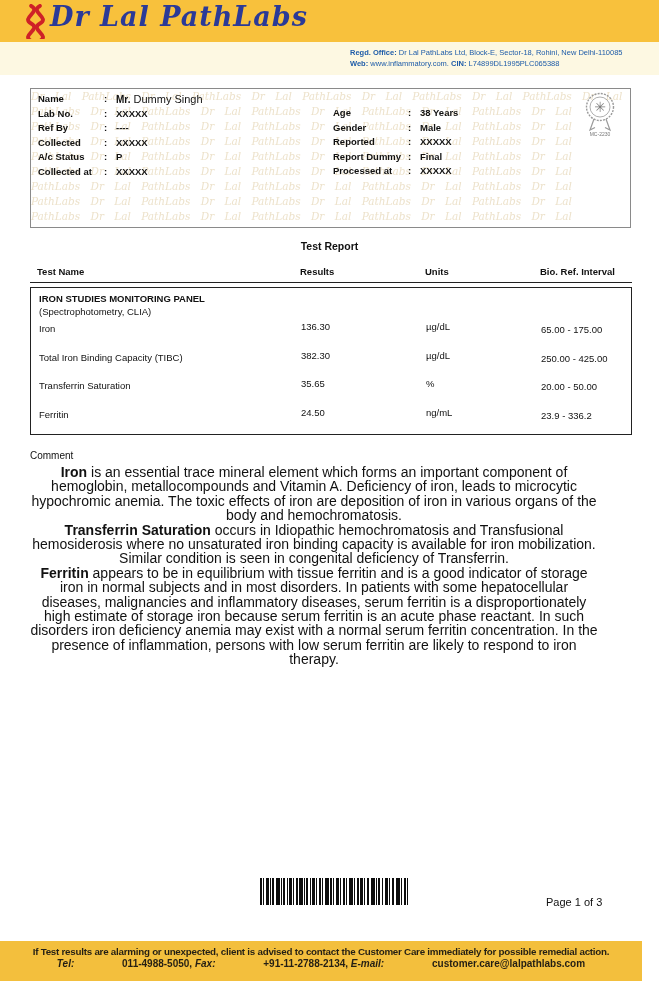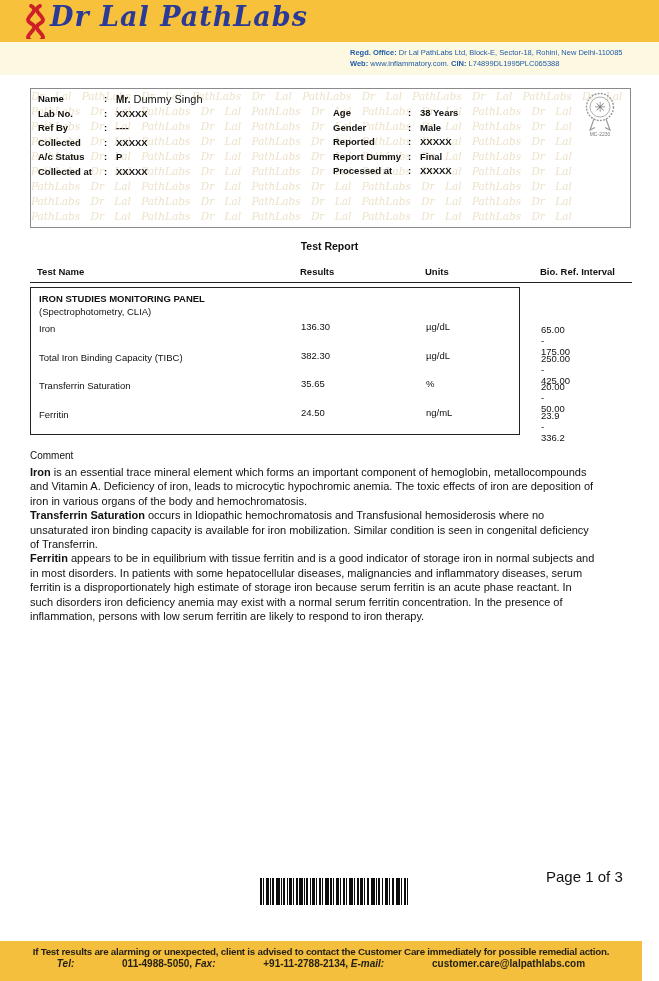--- a/index.html
+++ b/index.html
@@ -41,39 +41,39 @@
 
   
   .report-title{position:absolute;left:0;top:240px;width:659px;text-align:center;
       font-size:10.5px;font-weight:700;}
   .thead{position:absolute;left:0;top:266px;width:659px;height:14px;font-size:9.5px;font-weight:700;}
   .thead .c1{position:absolute;left:37px;}
   .thead .c2{position:absolute;left:300px;}
   .thead .c3{position:absolute;left:425px;}
   .thead .c4{position:absolute;left:540px;}
   .thead-rule{position:absolute;left:30px;top:282px;width:602px;height:0;border-top:1.6px solid #222;}
-  .panel-box{position:absolute;left:30px;top:287px;width:490px;height:148px;border:1.5px solid #222;}
+  .panel-box{position:absolute;left:30px;top:287px;width:602px;height:148px;border:1.5px solid #222;}
   .panel-name{position:absolute;left:8px;top:5px;font-size:9.5px;font-weight:700;}
   .panel-method{position:absolute;left:8px;top:18px;font-size:9.5px;}
   .rows{position:absolute;left:0;top:33px;width:100%;}
   .result-row{position:relative;height:28.7px;font-size:9.5px;}
   .result-row .name{position:absolute;left:8px;top:2px;}
   .result-row .result{position:absolute;left:270px;top:0;}
   .result-row .unit{position:absolute;left:395px;top:0;}
   .result-row .range{position:absolute;left:510px;top:3px;}
 
   
   .comment{position:absolute;left:30px;top:450px;width:568px;}
   .comment h3{font-size:10px;font-weight:400;margin-bottom:4px;}
-  .comment p{font-size:11px;line-height:14.4px;}
+  .comment p{font-size:14px;line-height:14.4px;text-align:center;}
   .comment .lead{font-weight:700;}
 
   
   .barcode{position:absolute;left:260px;top:878px;}
-  .page-num{position:absolute;left:546px;top:868px;font-size:15px;}
+  .page-num{position:absolute;left:546px;top:896px;font-size:11px;}
   .band-footer{position:absolute;left:0;bottom:0;width:642px;height:40px;background:var(--footer-gold);
       text-align:center;color:#241f14;}
   .band-footer .line1{margin-top:5px;font-size:9.8px;font-weight:700;letter-spacing:-0.25px;}
   .band-footer .line2{margin-top:1px;font-size:10px;font-weight:700;}
   .band-footer .line2 i{font-style:italic;}
   .band-footer .line2 .v{font-weight:600;font-style:normal;padding-left:45px;}
 </style>
 </head>
 <body>
 

